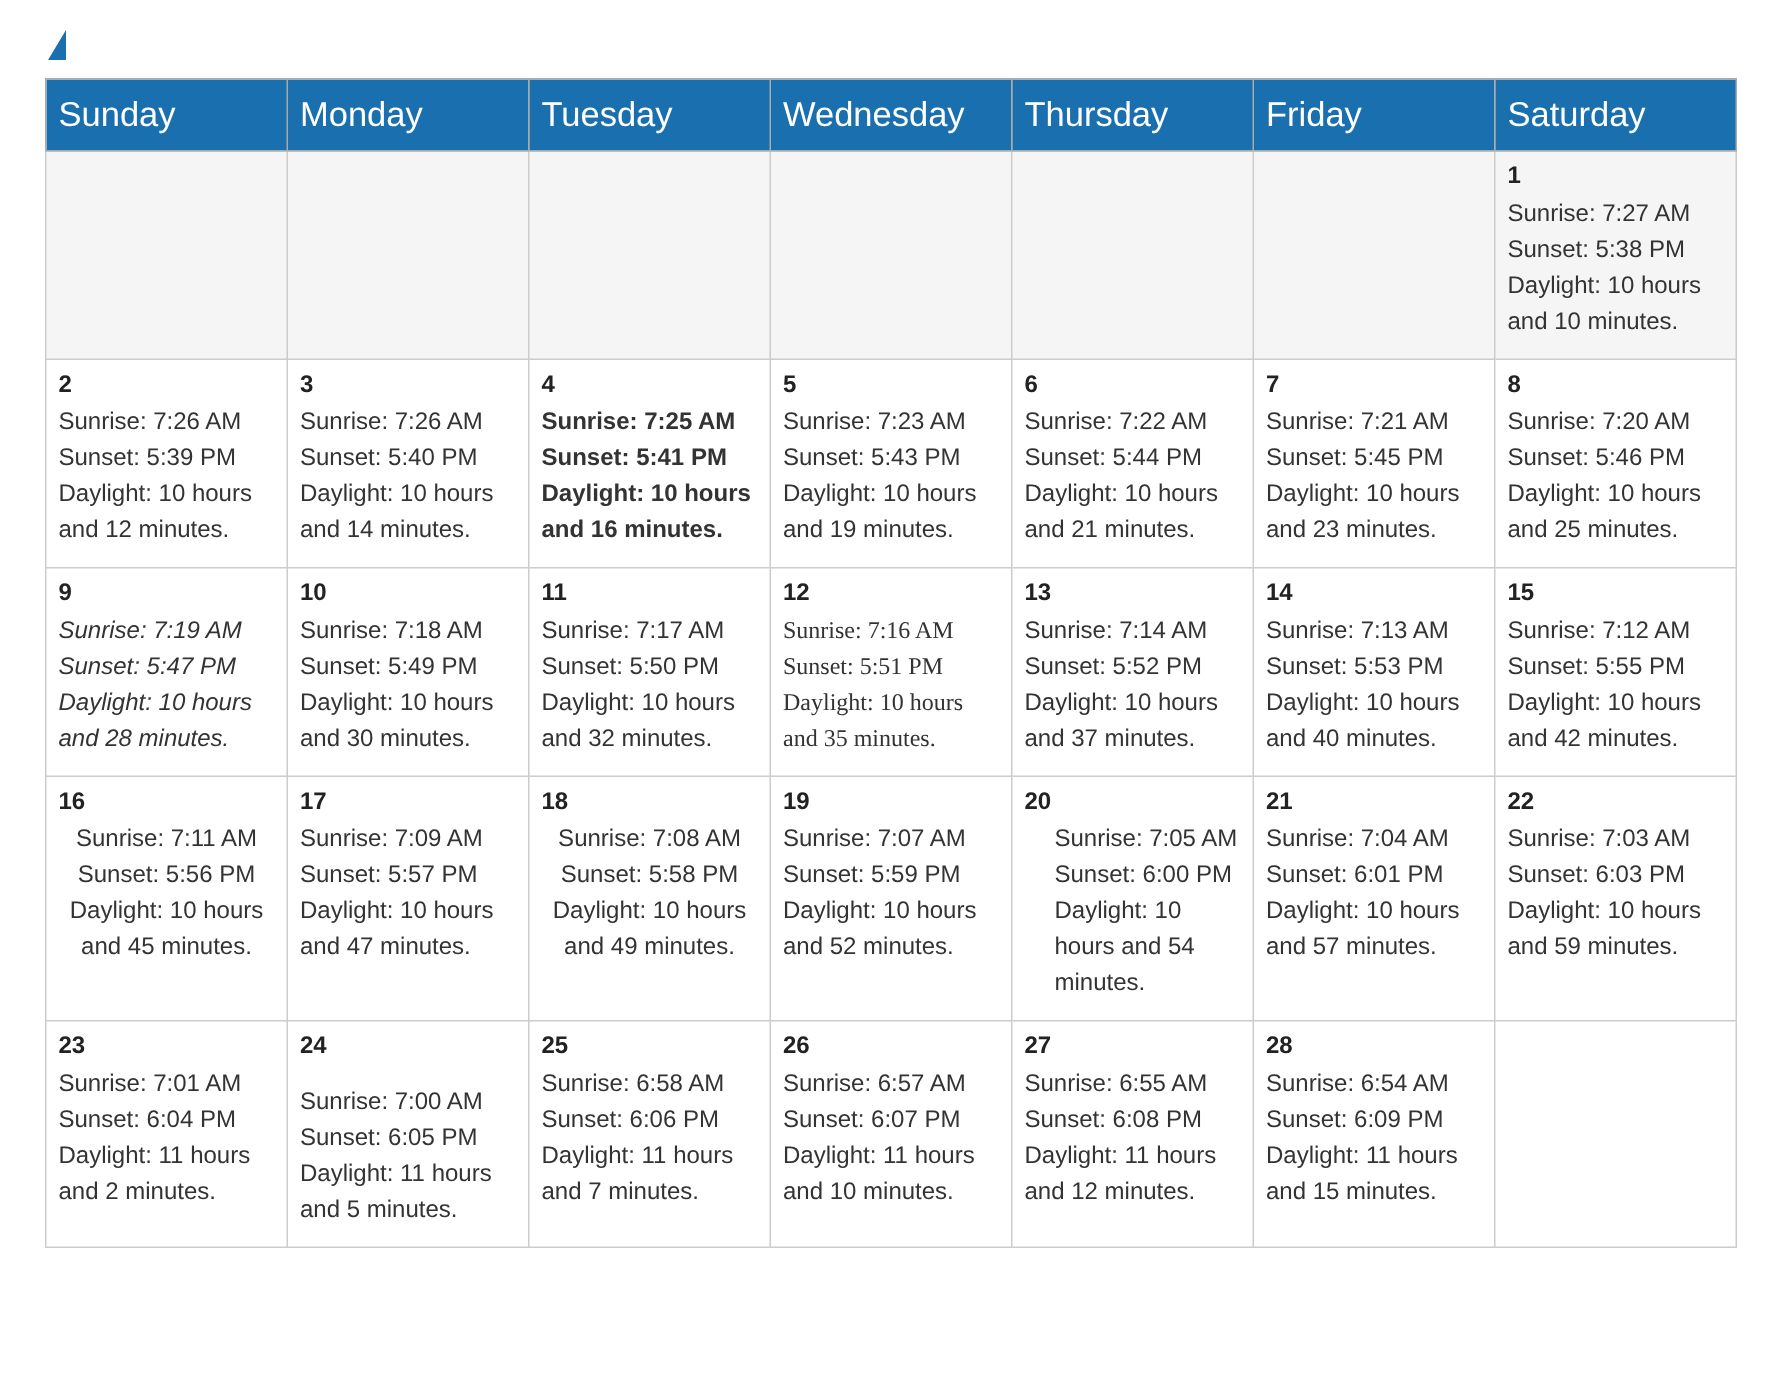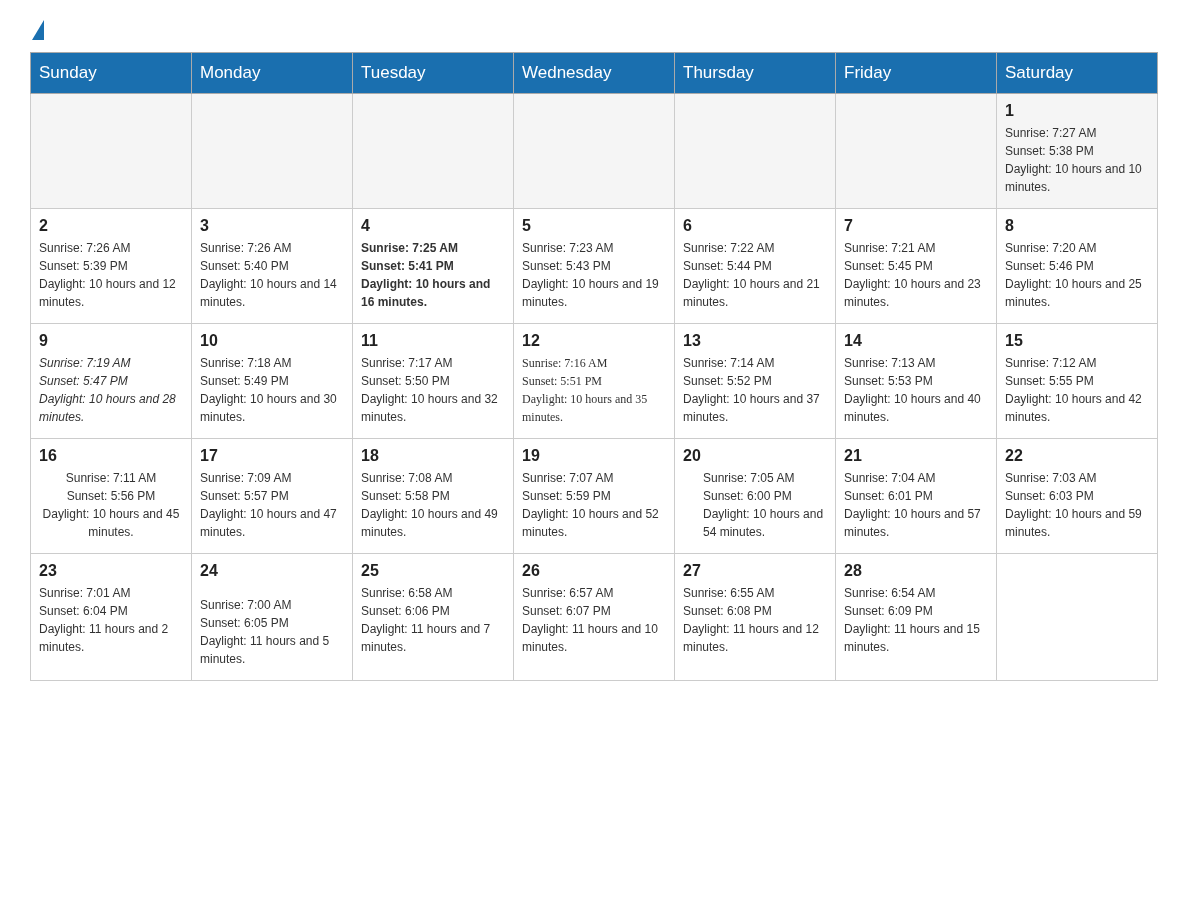--- a/index.html
+++ b/index.html
@@ -61,21 +61,21 @@
     .calendar {
       width: 100%;
       border-collapse: collapse;
       margin-top: 10px;
     }
     .calendar th {
       background-color: #1a6faf;
       color: white;
       padding: 10px 8px;
       text-align: left;
-      font-size: 17px;
+      font-size: 23px;
       font-weight: normal;
       border: 1px solid #aaa;
     }
     .calendar td {
       vertical-align: top;
       padding: 8px 8px 12px 8px;
       border: 1px solid #ccc;
       width: 14.28%;
       font-size: 13px;
       color: #333;
@@ -85,21 +85,21 @@
       background: #f5f5f5;
     }
     .day-number {
       font-size: 16px;
       font-weight: bold;
       color: #222;
       display: block;
       margin-bottom: 4px;
     }
     .day-info {
-      font-size: 12px;
+      font-size: 16px;
       color: #333;
       line-height: 1.5;
     }
     .empty-cell {
       background: #f5f5f5;
     }
   </style>
 </head>
 <body>
 
@@ -240,21 +240,21 @@
 Daylight: 10 hours and 45 minutes.</div>
         </td>
         <td>
           <span class="day-number">17</span>
           <div class="day-info" style="white-space: pre-line;">Sunrise: 7:09 AM
 Sunset: 5:57 PM
 Daylight: 10 hours and 47 minutes.</div>
         </td>
         <td>
           <span class="day-number">18</span>
-          <div class="day-info" style="white-space: pre-line;">Sunrise: 7:08 AM
+          <div class="day-info" style="white-space: pre-line; text-align: center;">Sunrise: 7:08 AM
 Sunset: 5:58 PM
 Daylight: 10 hours and 49 minutes.</div>
         </td>
         <td>
           <span class="day-number">19</span>
           <div class="day-info" style="white-space: pre-line;">Sunrise: 7:07 AM
 Sunset: 5:59 PM
 Daylight: 10 hours and 52 minutes.</div>
         </td>
         <td>

